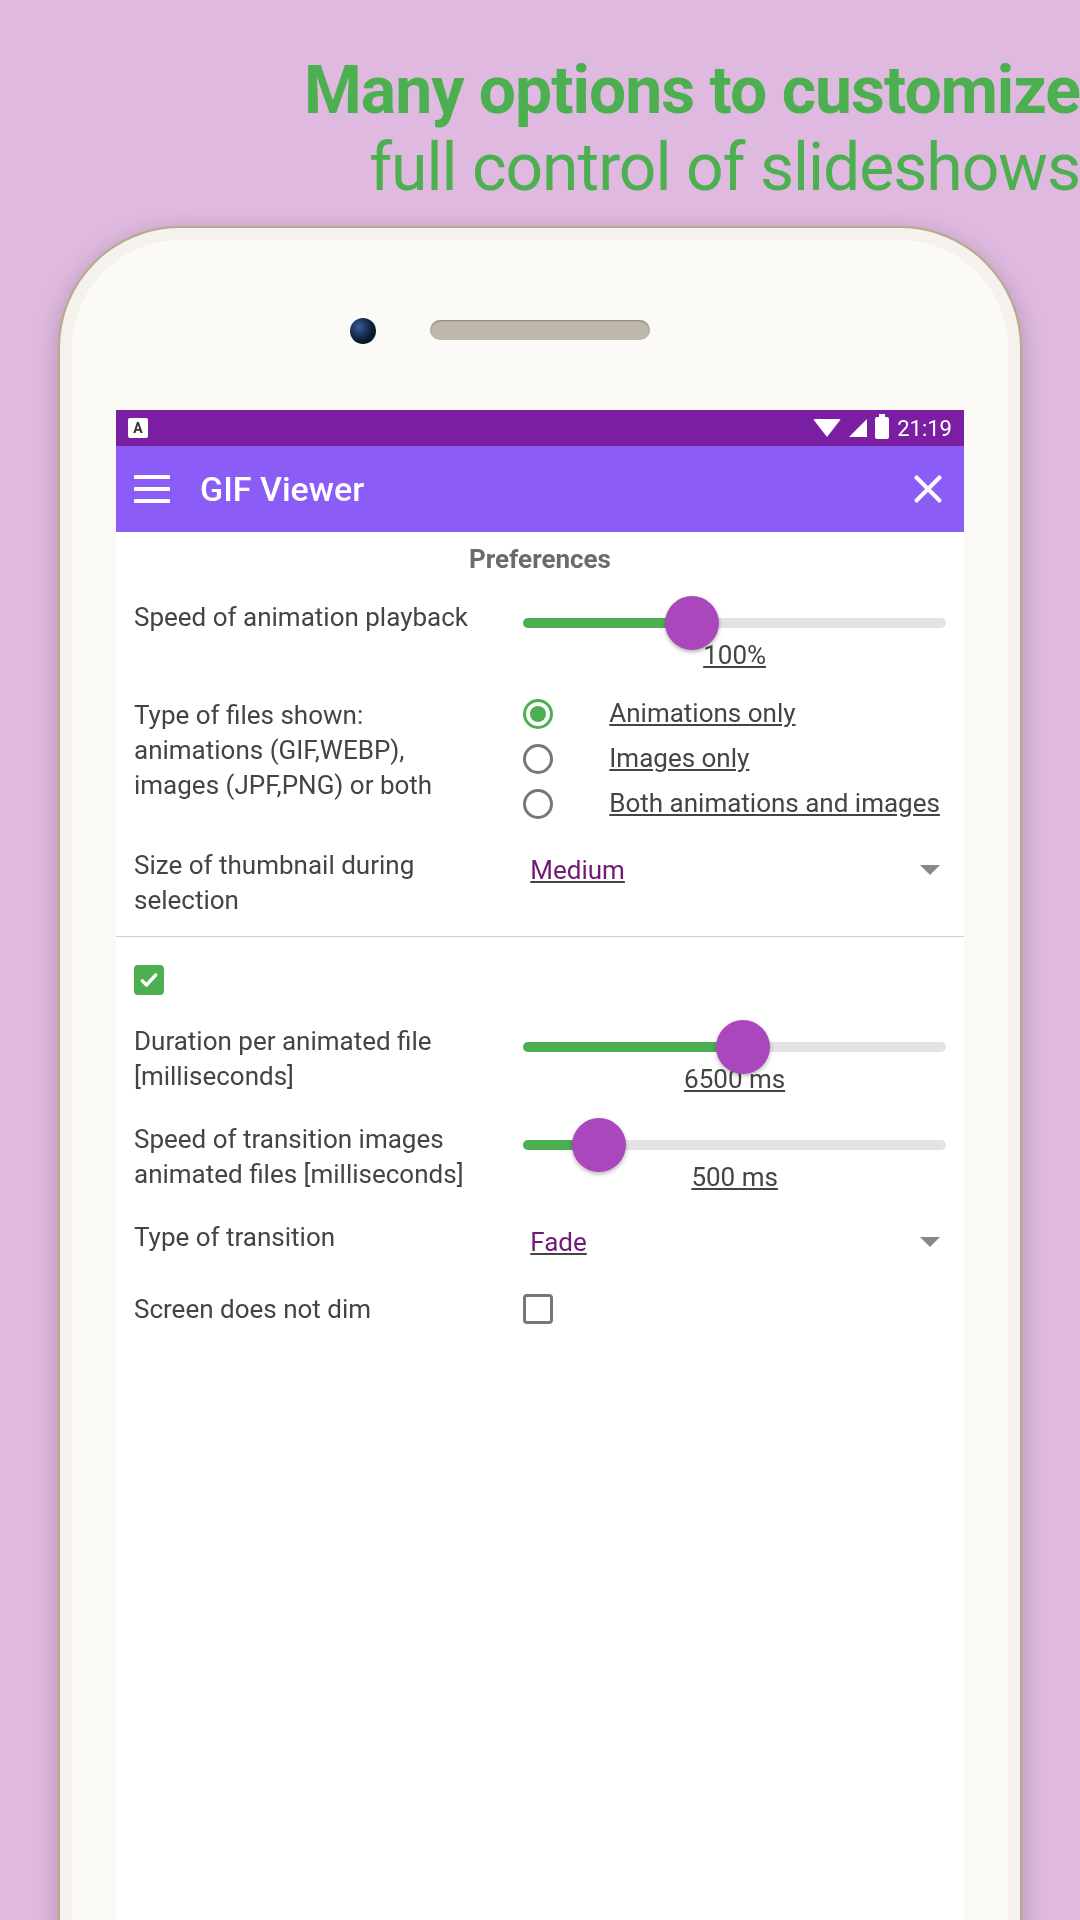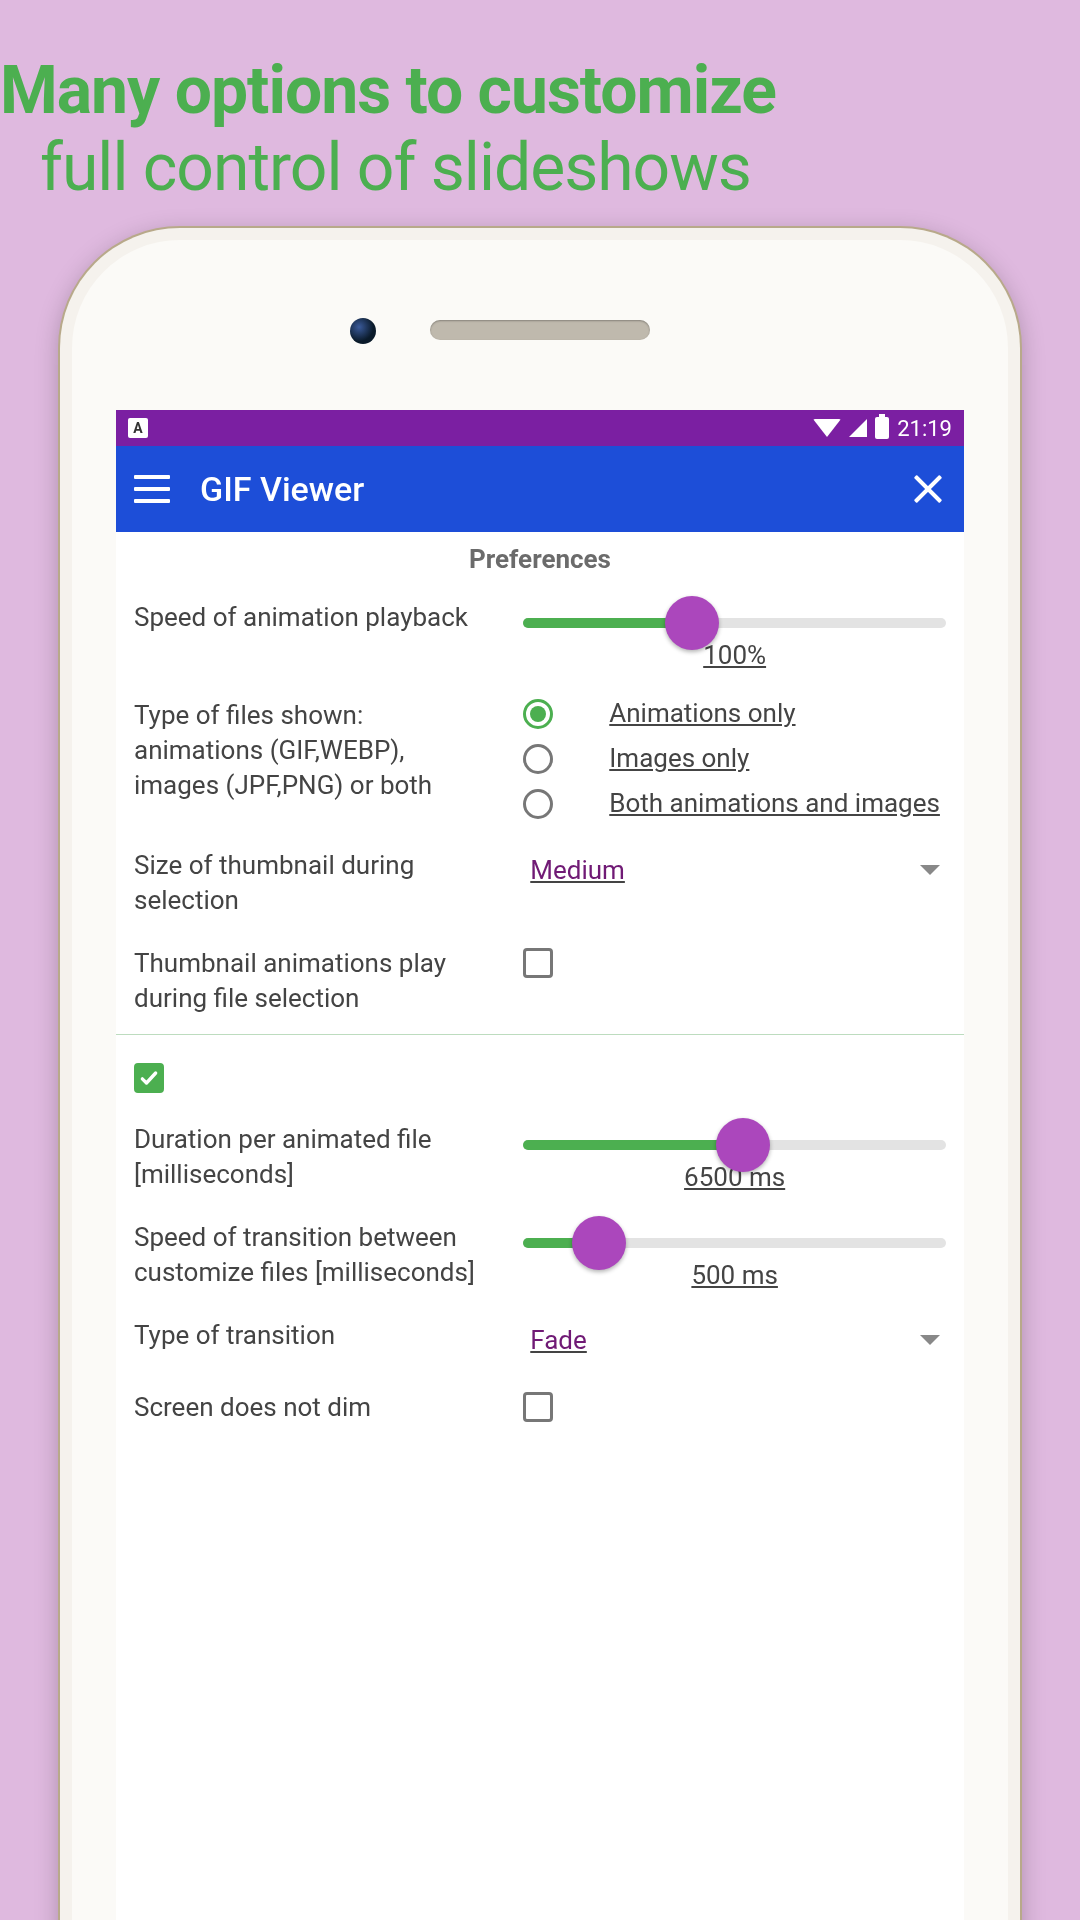--- a/index.html
+++ b/index.html
@@ -5,21 +5,21 @@
 * { margin: 0; padding: 0; box-sizing: border-box; }
 body {
   width: 1080px;
   height: 1920px;
   background: #dfb9df;
   font-family: Roboto, -apple-system, Helvetica, Arial, sans-serif;
   overflow: hidden;
   position: relative;
 }
 .promo {
-  text-align: left;
+  text-align: right;
   padding-top: 52px;
 }
 .promo .line1 {
   color: #4caf50;
   font-weight: 700;
   font-size: 66px;
   letter-spacing: -1px;
 }
 .promo .line2 {
   color: #4caf50;
@@ -105,21 +105,21 @@
 }
 .batt-icon {
   width: 14px; height: 22px; background: #fff; border-radius: 2px;
   position: relative;
 }
 .batt-icon:after {
   content: ''; position: absolute; top: -3px; left: 4px; width: 6px; height: 3px; background: #fff;
 }
 .appbar {
   height: 86px;
-  background: #1d4ed8;
+  background: #8b5cf6;
   color: #fff;
   display: flex;
   align-items: center;
   padding: 0 18px;
   gap: 30px;
 }
 .hamburger {
   width: 36px; height: 28px;
   display: flex; flex-direction: column; justify-content: space-between;
 }
@@ -266,28 +266,20 @@
         <div class="row">
           <div class="label">Size of thumbnail during selection</div>
           <div class="control">
             <div class="dropdown">
               <span>Medium</span>
               <span class="caret"></span>
             </div>
           </div>
         </div>
 
-        <div class="row cb-row">
-          <div class="label">Thumbnail animations play during file selection</div>
-          <div class="control">
-            <span class="checkbox">
-              
-            </span>
-          </div>
-        </div>
 
         <div class="divider"></div>
 
         <div class="row cb-row">
           <div class="control">
             <span class="checkbox checked">
               <svg width="20" height="20" viewBox="0 0 24 24" fill="none" stroke-width="4" stroke-linecap="round" stroke-linejoin="round">
                   <polyline points="4 13 9 18 20 6"></polyline>
                 </svg>
             </span>
@@ -299,21 +291,21 @@
           <div class="control slider-wrap">
             <div class="slider">
               <div class="fill" style="width:52%"></div>
               <div class="thumb" style="left:52%"></div>
             </div>
             <div class="slider-value">6500 ms</div>
           </div>
         </div>
 
         <div class="row">
-          <div class="label">Speed of transition between customize files [milliseconds]</div>
+          <div class="label">Speed of transition images animated files [milliseconds]</div>
           <div class="control slider-wrap">
             <div class="slider">
               <div class="fill" style="width:18%"></div>
               <div class="thumb" style="left:18%"></div>
             </div>
             <div class="slider-value">500 ms</div>
           </div>
         </div>
 
         <div class="row">

